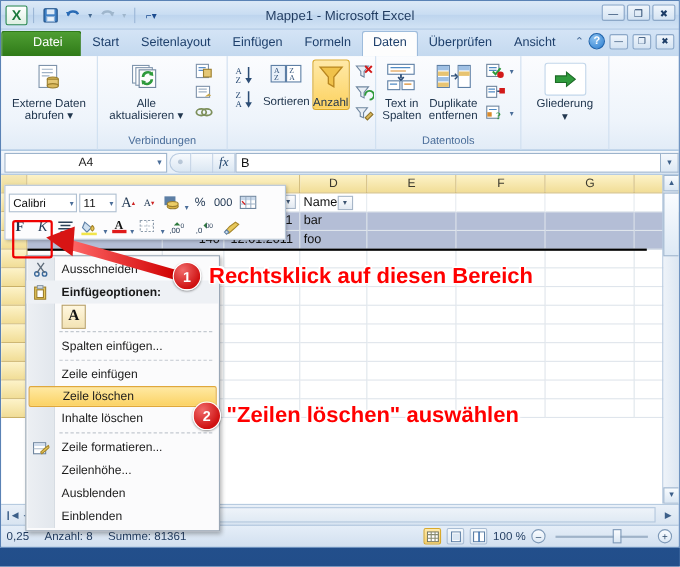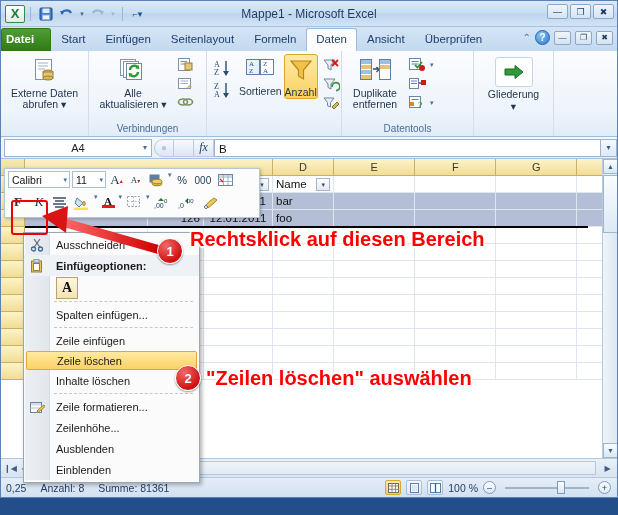--- a/index.html
+++ b/index.html
@@ -53,21 +53,21 @@
     background: linear-gradient(180deg,#d4e4f6,#c4d9ef);
     position:relative;
   }
   .tab {
     padding:3px 9px 4px 9px; font-size:11.5px; color:#1d3f6b;
     border:1px solid transparent; border-bottom:none;
     border-radius:3px 3px 0 0; line-height:15px;
   }
   .tab.file {
     background:linear-gradient(180deg,#4f9e33,#2f7a18);
-    color:#fff; border-color:#2f7a18; padding:3px 16px 4px 4px; font-weight:bold;
+    color:#fff; border-color:#2f7a18; padding:3px 16px 4px 28px; font-weight:normal;
   }
   .tab.active {
     background:#fdfdfd; border-color:#9ebcdc; color:#1d3f6b;
   }
   .help-cluster { position:absolute; right:4px; top:3px; display:flex; align-items:center; gap:4px; }
   .chev { font-size:10px; color:#4a6d99; }
   .helpbtn { width:15px;height:15px;border-radius:50%;
      background:radial-gradient(circle at 35% 30%, #8cc2f0, #2b7dd0);
      color:#fff;font-size:10px;font-weight:bold;display:flex;align-items:center;justify-content:center;
      border:1px solid #1f63ab; }
@@ -182,21 +182,21 @@
      background:linear-gradient(180deg,#fafcff,#dde9f5);
      display:flex;align-items:center;justify-content:center;font-size:9px;color:#2b4868; }
 
   
   #minitoolbar {
     position:absolute; left:4px; top:168px; width:256px; height:50px;
     background:#fcfcfd; border:1px solid #b7c6d6;
     box-shadow:1px 1px 3px rgba(0,0,0,.25); z-index:40;
     display:flex; flex-direction:column; padding:2px 3px;
   }
-  .mt-row { display:flex; align-items:flex-start; gap:2px; height:22px; }
+  .mt-row { display:flex; align-items:flex-end; gap:2px; height:22px; }
   .mt-fontname { width:62px;height:17px;border:1px solid #aebfd1;background:#fff;
     font-size:10.5px;display:flex;align-items:center;padding-left:3px;color:#111;position:relative;}
   .mt-fontsize { width:34px;height:17px;border:1px solid #aebfd1;background:#fff;
     font-size:10.5px;display:flex;align-items:center;padding-left:3px;color:#111;position:relative;}
   .mt-arrow { position:absolute;right:2px;font-size:7px;color:#4a6d99; }
   .mt-btn { height:18px; min-width:17px; padding:0 2px; display:flex;align-items:center;
     justify-content:center; font-size:11px; color:#1e3550; }
   .mt-caret { font-size:7px;color:#4a6d99; }
 
   
@@ -283,26 +283,26 @@
     <div class="wincontrols">
       <div class="wbtn">—</div>
       <div class="wbtn">❐</div>
       <div class="wbtn">✖</div>
     </div>
   </div>
 
   <div id="tabbar">
     <div class="tab file">Datei</div>
     <div class="tab">Start</div>
+    <div class="tab">Seitenlayout</div>
     <div class="tab">Einfügen</div>
-    <div class="tab">Seitenlayout</div>
     <div class="tab">Formeln</div>
     <div class="tab active">Daten</div>
+    <div class="tab">Überprüfen</div>
     <div class="tab">Ansicht</div>
-    <div class="tab">Überprüfen</div>
     <div class="help-cluster">
       <div class="chev">⌃</div>
       <div class="helpbtn">?</div>
       <div class="wbtn2">—</div>
       <div class="wbtn2">❐</div>
       <div class="wbtn2">✖</div>
     </div>
   </div>
 
   <div id="ribbon">
@@ -433,20 +433,36 @@
                 <path d="M2 2 L12 2 L8.5 6.5 L8.5 11 L5.5 9.7 L5.5 6.5 Z" fill="#e8eef5" stroke="#6f869f"></path>
                 <path d="M10 11 L15 6 L17 8 L12 13 Z" fill="#d9b85c" stroke="#8d7229"></path>
               </svg>
           </div>
         </div>
       </div>
     </div>
 
     <div class="rgroup" style="width:132px">
       <div class="gbody">
+        <div class="bigbtn" style="width:44px">
+          <div class="ic">
+            <svg width="32" height="26" viewBox="0 0 32 26">
+              <rect x="3.5" y="1.5" width="24" height="9" fill="#fff" stroke="#5d7fa5"></rect>
+              <line x1="6" y1="4.5" x2="24" y2="4.5" stroke="#4f8ac4"></line>
+              <line x1="6" y1="7.5" x2="20" y2="7.5" stroke="#d98a2b"></line>
+              <path d="M15.5 10.5 L15.5 14 M13 13 L15.5 16 L18 13" stroke="#2b4c75" stroke-width="1.6" fill="none"></path>
+              <rect x="3.5" y="16.5" width="11" height="8" fill="#fff" stroke="#5d7fa5"></rect>
+              <rect x="16.5" y="16.5" width="11" height="8" fill="#fff" stroke="#5d7fa5"></rect>
+              <line x1="5.5" y1="19.5" x2="12" y2="19.5" stroke="#4f8ac4"></line>
+              <line x1="18.5" y1="19.5" x2="25" y2="19.5" stroke="#d98a2b"></line>
+            </svg>
+          </div>
+          <span>Text in</span>
+          <span>Spalten</span>
+        </div>
         <div class="bigbtn" style="width:58px">
           <div class="ic">
             <svg width="34" height="26" viewBox="0 0 34 26">
               <rect x="2.5" y="2.5" width="11" height="20" fill="#fff" stroke="#5d7fa5"></rect>
               <rect x="3" y="3" width="10" height="4" fill="#9fc0e4"></rect>
               <rect x="3" y="8" width="10" height="4" fill="#e8c471"></rect>
               <rect x="3" y="13" width="10" height="4" fill="#9fc0e4"></rect>
               <rect x="3" y="18" width="10" height="4" fill="#e8c471"></rect>
               <path d="M15 12 L20 12 M18.5 10 L21 12.5 L18.5 15" stroke="#2b4c75" stroke-width="1.3" fill="none"></path>
               <rect x="21.5" y="2.5" width="11" height="20" fill="#fff" stroke="#5d7fa5"></rect>
@@ -552,21 +568,21 @@
       <div class="rowh"></div>
     </div>
 
     <div id="cells">
 
       <div class="grow">
         <div class="gcell hdrrow" style="width:195px"></div>
         <div class="gcell hdrrow" style="width:56px;text-align:right">
           <span class="filter-arrow">▾</span>
         </div>
-        <div class="gcell hdrrow" style="width:62px;display:flex;align-items:center;justify-content:space-between">
+        <div class="gcell hdrrow" style="width:62px;display:flex;align-items:center;justify-content:flex-start">
           <span>Name</span>
           <span class="filter-arrow">▾</span>
         </div>
         <div class="gcell hdrrow" style="width:82px"></div>
         <div class="gcell hdrrow" style="width:82px"></div>
         <div class="gcell hdrrow" style="width:82px"></div>
         <div class="gcell hdrrow" style="width:40px"></div>
       </div>
 
       <div class="grow">
@@ -575,21 +591,21 @@
         <div class="gcell sel ctr" style="width:70px">11.01.2011</div>
         <div class="gcell sel" style="width:62px">bar</div>
         <div class="gcell sel" style="width:82px"></div>
         <div class="gcell sel" style="width:82px"></div>
         <div class="gcell sel" style="width:82px"></div>
         <div class="gcell sel" style="width:40px"></div>
       </div>
 
       <div class="grow">
         <div class="gcell sel" style="width:125px"></div>
-        <div class="gcell sel num" style="width:56px">126</div>
+        <div class="gcell sel num" style="width:56px">140</div>
         <div class="gcell sel ctr" style="width:70px">12.01.2011</div>
         <div class="gcell sel" style="width:62px">foo</div>
         <div class="gcell sel" style="width:82px"></div>
         <div class="gcell sel" style="width:82px"></div>
         <div class="gcell sel" style="width:82px"></div>
         <div class="gcell sel" style="width:40px"></div>
       </div>
 
       <div class="grow">
           <div class="gcell" style="width:125px"></div>
@@ -925,16 +941,16 @@
     <linearGradient id="agrad" x1="0" y1="0" x2="1" y2="0">
       <stop offset="0%" stop-color="#ff6a6a"></stop>
       <stop offset="100%" stop-color="#d00000"></stop>
     </linearGradient>
   </defs>
   <path d="M160 250 L62 222" stroke="url(#agrad)" stroke-width="9" fill="none" stroke-linecap="butt"></path>
   <path d="M42 216 L68 206 L66 233 Z" fill="#d81414"></path>
 </svg>
 
 <div class="badge" style="left:157px; top:238px">1</div>
-<div class="annot-text" style="left:190px; top:228px">Rechtsklick auf diesen Bereich</div>
+<div class="annot-text" style="left:190px; top:240px">Rechtsklick auf diesen Bereich</div>
 
 <div class="badge" style="left:175px; top:365px">2</div>
 <div class="annot-text" style="left:206px; top:367px">"Zeilen löschen" auswählen</div>
 
 </body></html>

